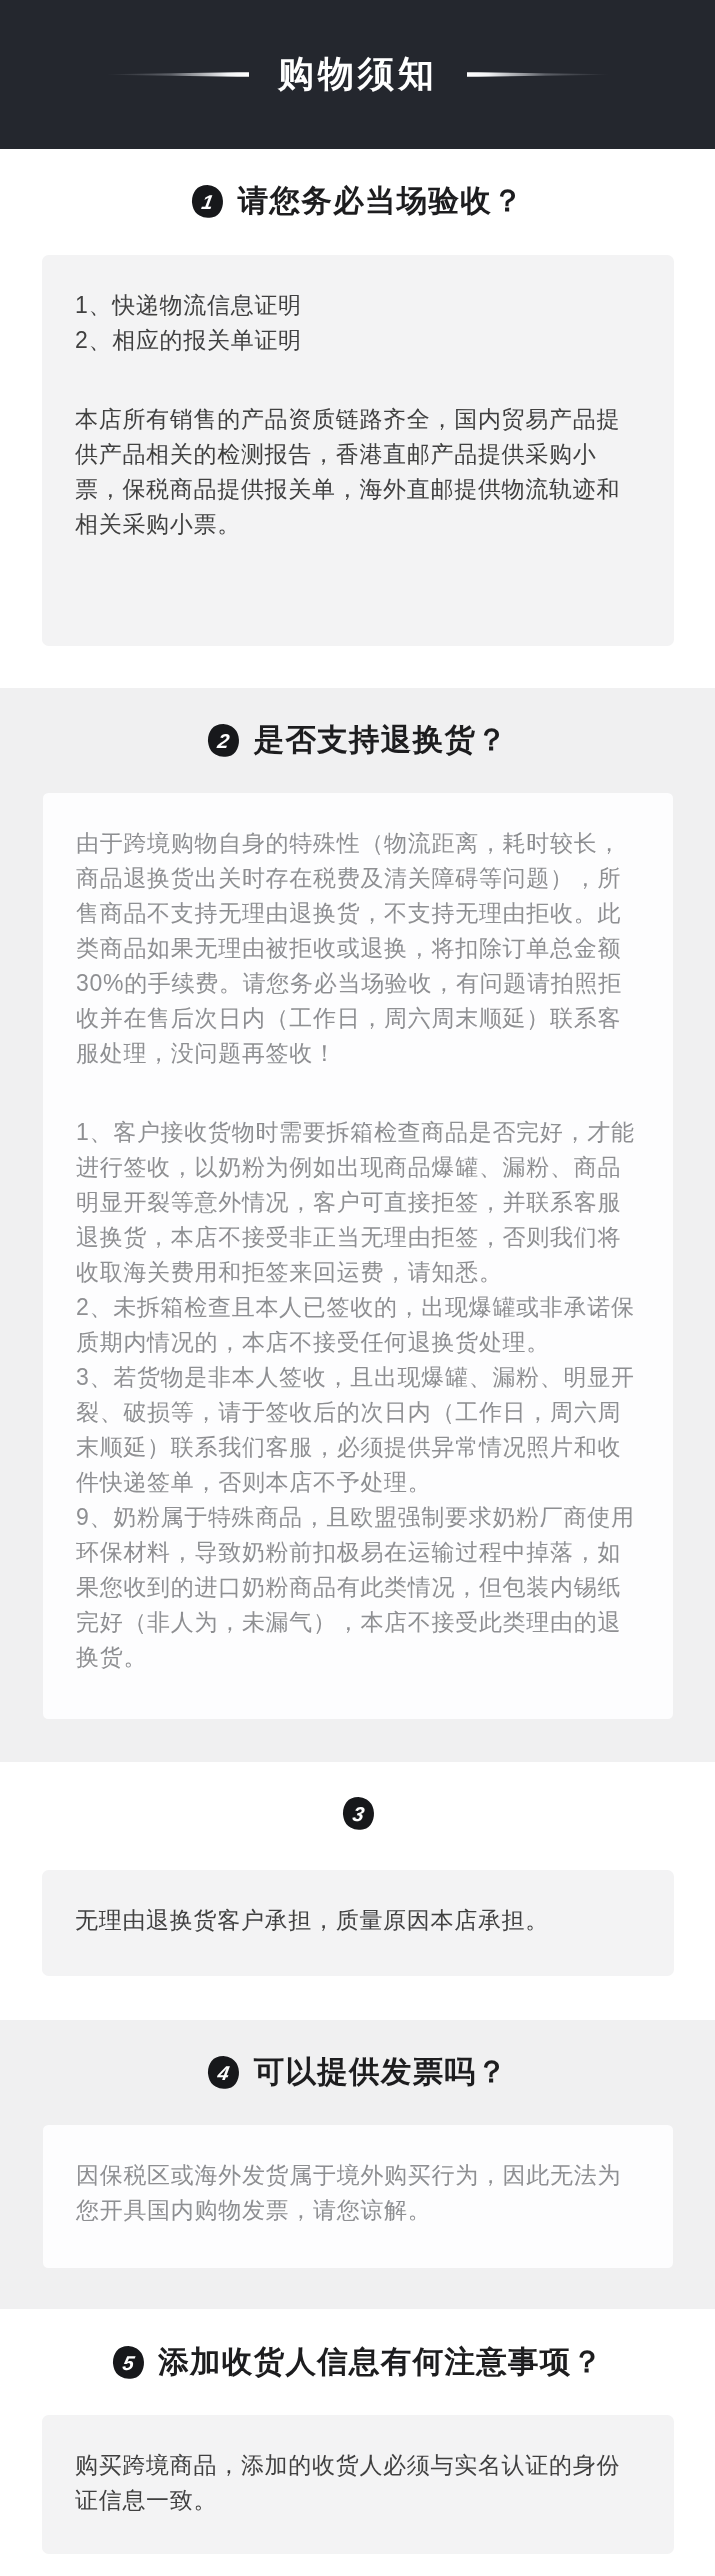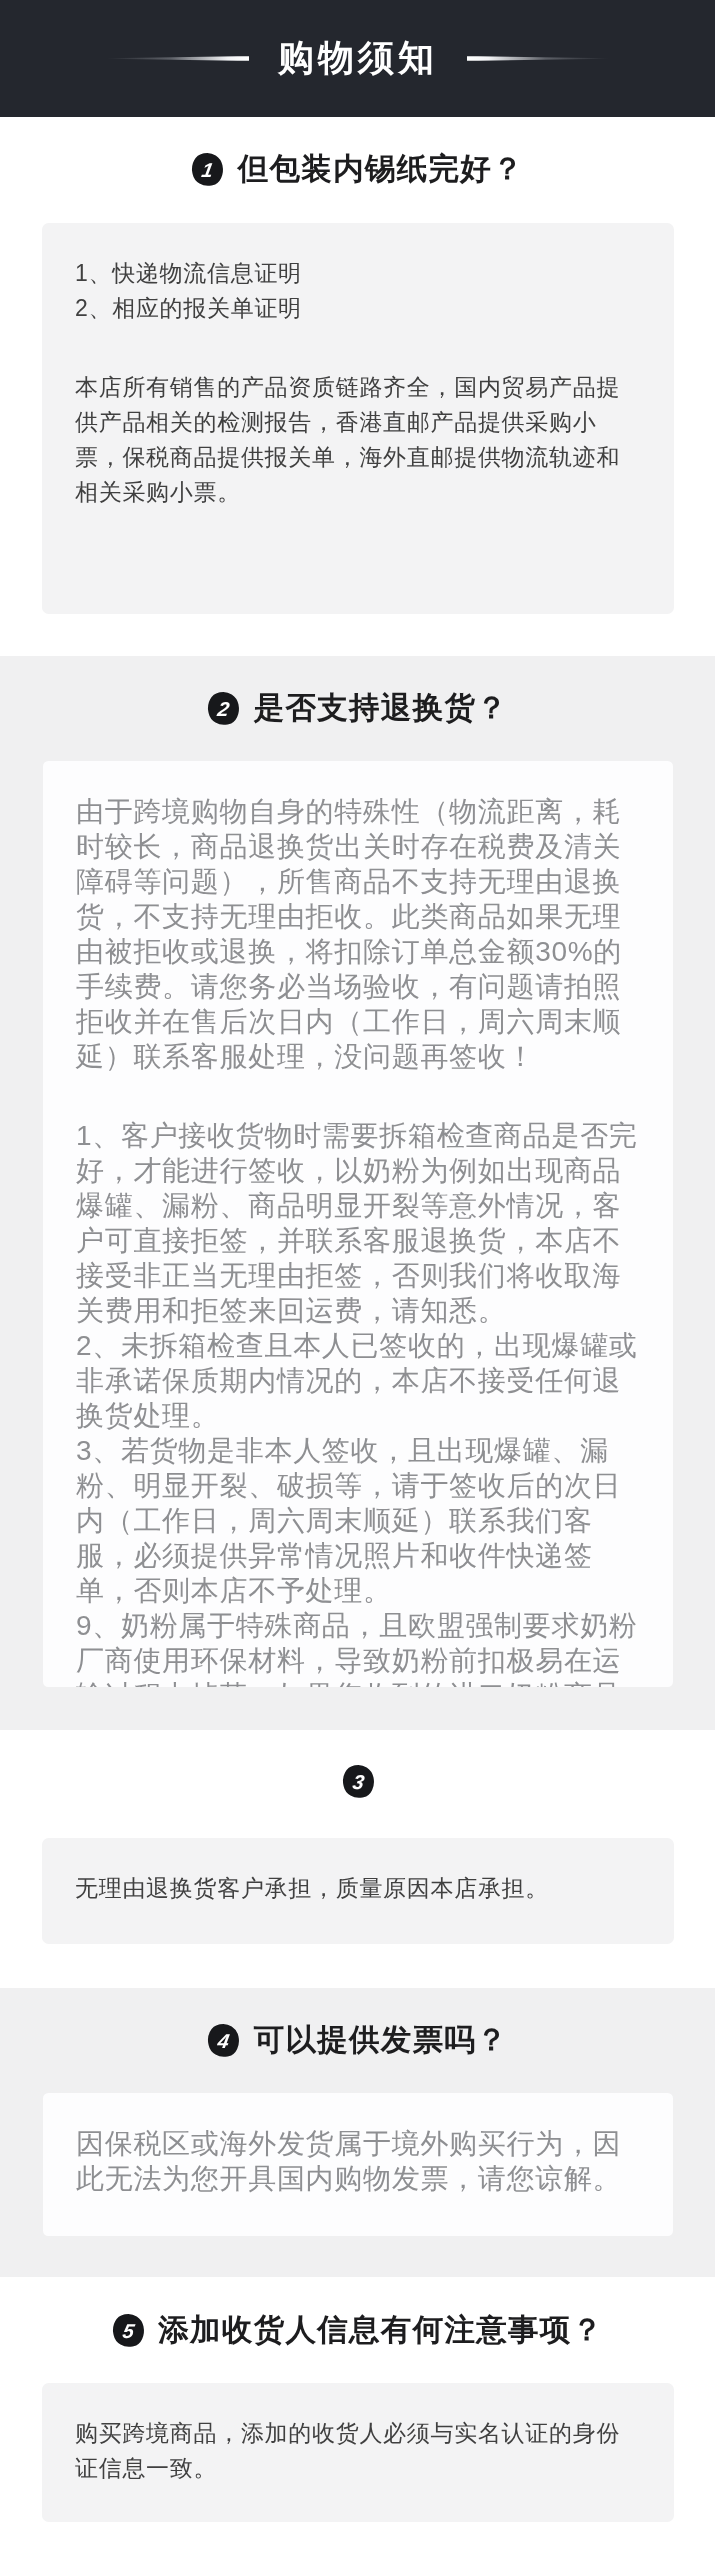--- a/index.html
+++ b/index.html
@@ -5,21 +5,21 @@
   * { margin:0; padding:0; box-sizing:border-box; }
   html,body { background:#ffffff; }
   body {
     width:716px;
     font-family:"Liberation Sans","DejaVu Sans",sans-serif;
   }
   .page { width:716px; height:2576px; overflow:hidden; background:#ffffff; }
 
   
   .header {
-    height:117px; background:#24272e;
+    height:149px; background:#24272e;
     display:flex; align-items:center; justify-content:center; gap:29px;
   }
   .page-title {
     color:#ffffff; font-size:36px; font-weight:700; letter-spacing:4px;
     white-space:nowrap;
   }
   .decor { width:142px; height:4.6px; }
   .decor-left {
     background:linear-gradient(to right, rgba(255,255,255,0) 0%, rgba(200,203,210,0.35) 45%, #f2f3f5 85%, #ffffff 100%);
     clip-path:polygon(0 42%, 92% 0, 100% 0, 100% 100%, 92% 100%, 0 58%);
@@ -57,21 +57,21 @@
     background:#f3f3f4; border-radius:6.6px;
     padding:33px;
     font-size:23px; line-height:35px; letter-spacing:0.7px;
     color:#404040; overflow:hidden;
   }
   .band { background:#f0f0f1; }
   .innerbox {
     margin-left:43px; margin-right:43px;
     background:#fdfdfe; border-radius:5.3px;
     padding:33px;
-    font-size:28px; line-height:35px; letter-spacing:0.7px;
+    font-size:23px; line-height:35px; letter-spacing:0.7px;
     color:#8e8f92; overflow:hidden;
   }
   .para { text-align:left; }
   .para-gap { margin-top:44px; }
 
   
   #heading-1 { margin-top:34px; }
   #box-1     { margin-top:35px; height:391px; }
   #band-2    { margin-top:42px; padding-top:34px; padding-bottom:43px; }
   #innerbox-2{ margin-top:34px; height:926px; }
@@ -91,21 +91,21 @@
     <div class="decor decor-left"></div>
     <div class="page-title">购物须知</div>
     <div class="decor decor-right"></div>
   </div>
 
   <div>
     <div class="heading" id="heading-1">
       <span class="badge">
         <span class="badge-num">1</span>
       </span>
-      <span class="question">但包装内锡纸完好？</span>
+      <span class="question">请您务必当场验收？</span>
     </div>
     <div class="graybox" id="box-1">
       <div class="para">1、快递物流信息证明</div>
       <div class="para">2、相应的报关单证明</div>
       <div class="para para-gap">本店所有销售的产品资质链路齐全，国内贸易产品提供产品相关的检测报告，香港直邮产品提供采购小票，保税商品提供报关单，海外直邮提供物流轨迹和相关采购小票。</div>
     </div>
   </div>
 
   <div class="band" id="band-2">
     <div class="heading">

